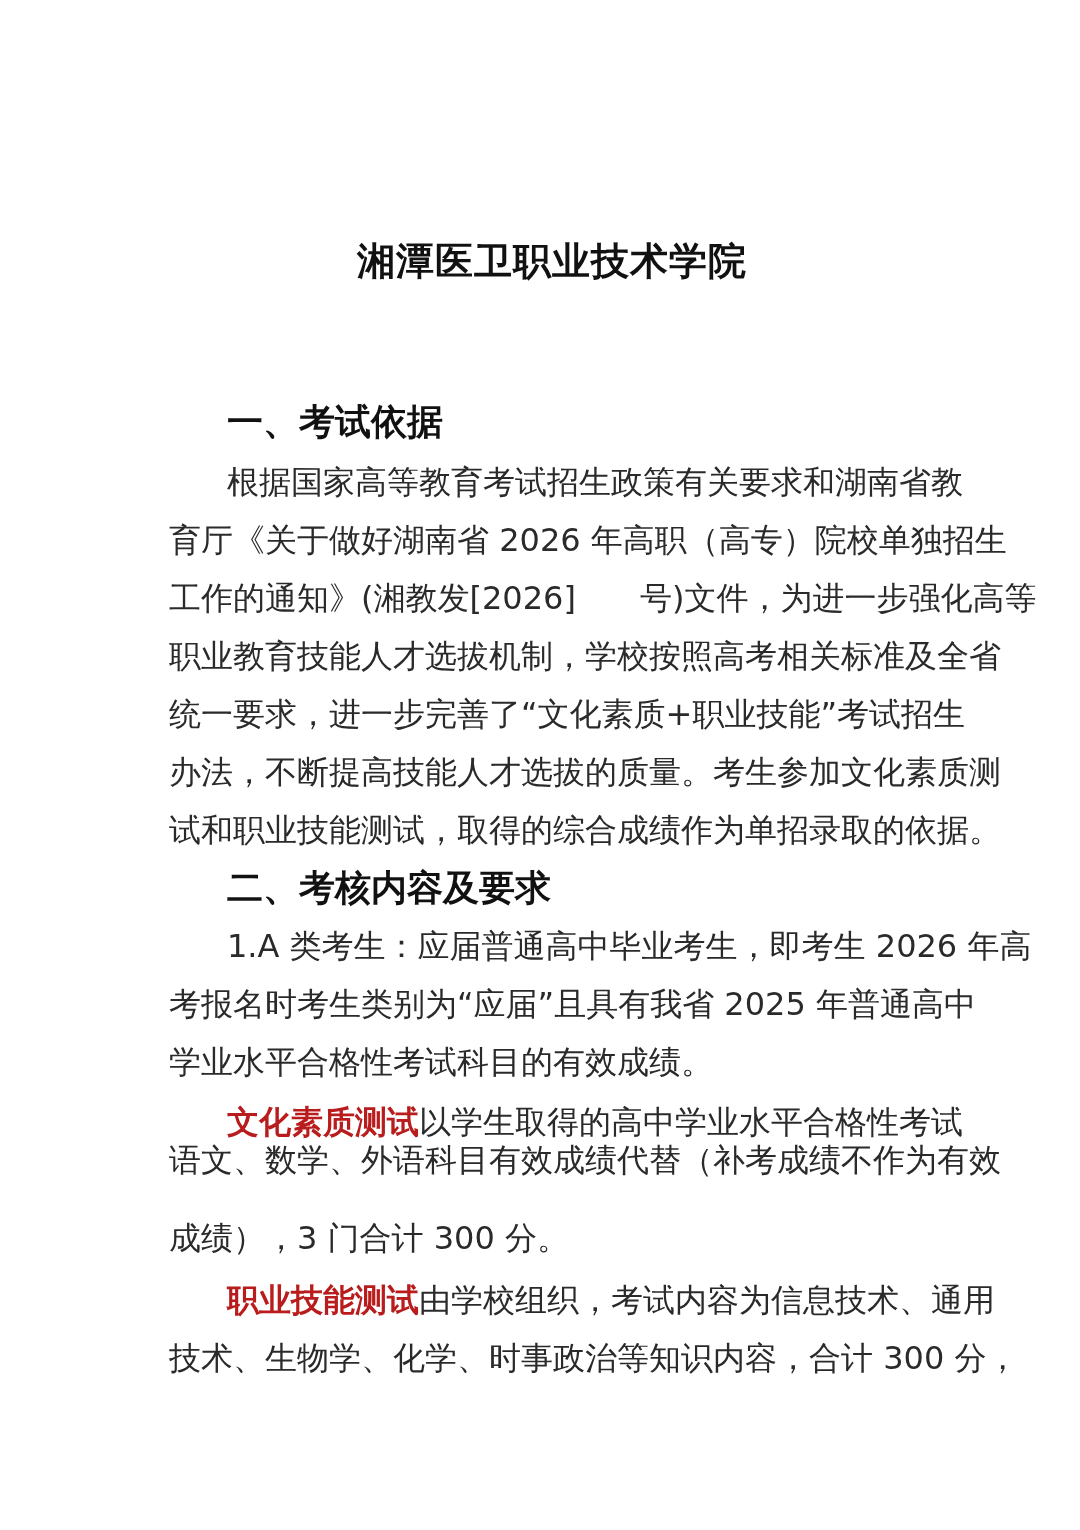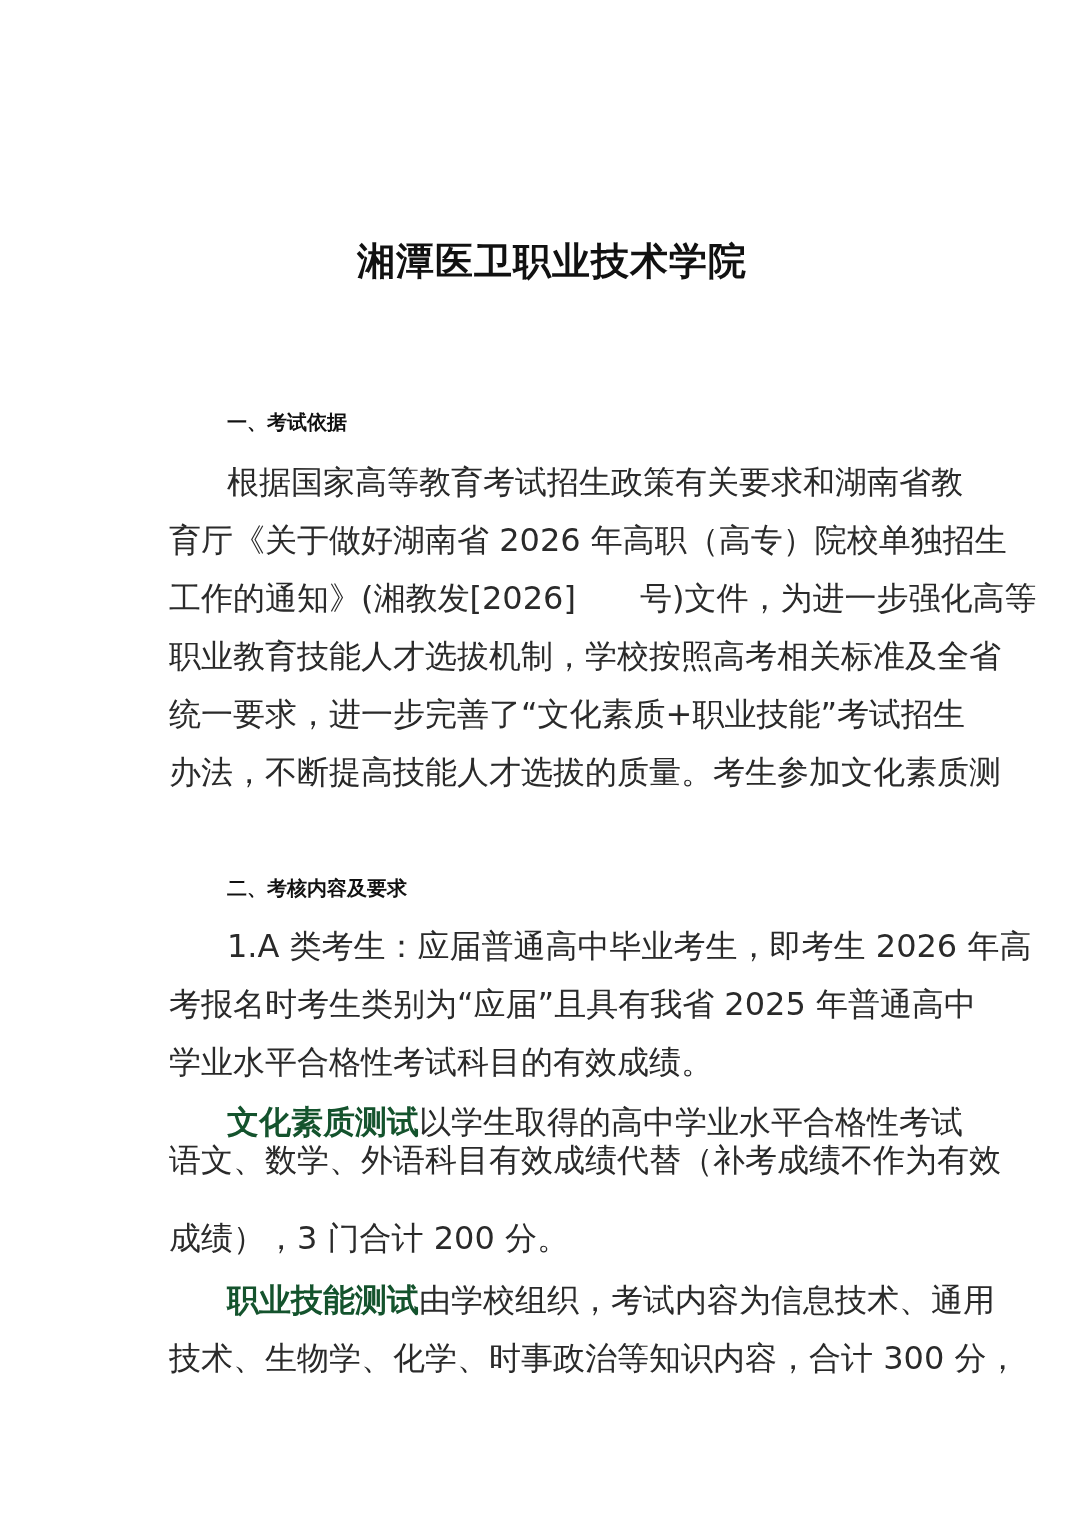--- a/index.html
+++ b/index.html
@@ -3,47 +3,48 @@
 <meta charset="utf-8">
 <style>
   html, body { margin: 0; padding: 0; background: #ffffff; }
   body { width: 1080px; height: 1530px; position: relative; overflow: hidden;
          font-family: "DejaVu Sans", "Liberation Sans", sans-serif; color: #222; }
   .page { position: absolute; left: 0; top: 0; width: 1080px; height: 1530px; margin-left: 12px; }
   .title { position: absolute; left: 0; width: 1080px; text-align: center;
            font-weight: bold; font-size: 38px; color: #111; letter-spacing: 1px; line-height: 50px; }
   .t1 { top: 236px; }
   .t2 { top: 290px; }
-  .h { position: absolute; left: 215px; font-weight: bold; font-size: 20px; color: #111; line-height: 40px; }
+  .h { position: absolute; left: 215px; font-weight: bold; font-size: 36px; color: #111; line-height: 40px; }
   .line { position: absolute; left: 157px; width: 770px; font-size: 32px; line-height: 40px;
           white-space: nowrap; color: #2a2a2a; text-align-last: justify; text-align: justify; }
   .line.last { text-align-last: left; }
   .indent { left: 215px; width: 712px; }
-  b { color: #14532d; }
+  b { color: #b91c1c; }
 </style>
 </head>
 <body>
 
 <div class="page">
   <div class="title t1">湘潭医卫职业技术学院</div>
 
   <div class="h" style="top:402px">一、考试依据</div>
 
   <div class="line indent" style="top:462px">根据国家高等教育考试招生政策有关要求和湖南省教</div>
   <div class="line" style="top:520px">育厅《关于做好湖南省 2026 年高职（高专）院校单独招生</div>
   <div class="line" style="top:578px">工作的通知》(湘教发[2026]　　号)文件，为进一步强化高等</div>
   <div class="line" style="top:694px">统一要求，进一步完善了“文化素质+职业技能”考试招生</div>
   <div class="line" style="top:636px">职业教育技能人才选拔机制，学校按照高考相关标准及全省</div>
   <div class="line" style="top:752px">办法，不断提高技能人才选拔的质量。考生参加文化素质测</div>
+  <div class="line last" style="top:810px">试和职业技能测试，取得的综合成绩作为单招录取的依据。</div>
 
   <div class="h" style="top:868px">二、考核内容及要求</div>
 
   <div class="line indent" style="top:926px">1.A 类考生：应届普通高中毕业考生，即考生 2026 年高</div>
   <div class="line" style="top:984px">考报名时考生类别为“应届”且具有我省 2025 年普通高中</div>
   <div class="line last" style="top:1042px">学业水平合格性考试科目的有效成绩。</div>
 
   <div class="line indent" style="top:1102px"><b>文化素质测试</b><span>以学生取得的高中学业水平合格性考试</span></div>
   <div class="line" style="top:1140px">语文、数学、外语科目有效成绩代替（补考成绩不作为有效</div>
-  <div class="line last" style="top:1218px">成绩），3 门合计 200 分。</div>
+  <div class="line last" style="top:1218px">成绩），3 门合计 300 分。</div>
 
   <div class="line indent" style="top:1280px"><b>职业技能测试</b><span>由学校组织，考试内容为信息技术、通用</span></div>
   <div class="line" style="top:1338px">技术、生物学、化学、时事政治等知识内容，合计 300 分，</div>
 </div>
 
 </body></html>

